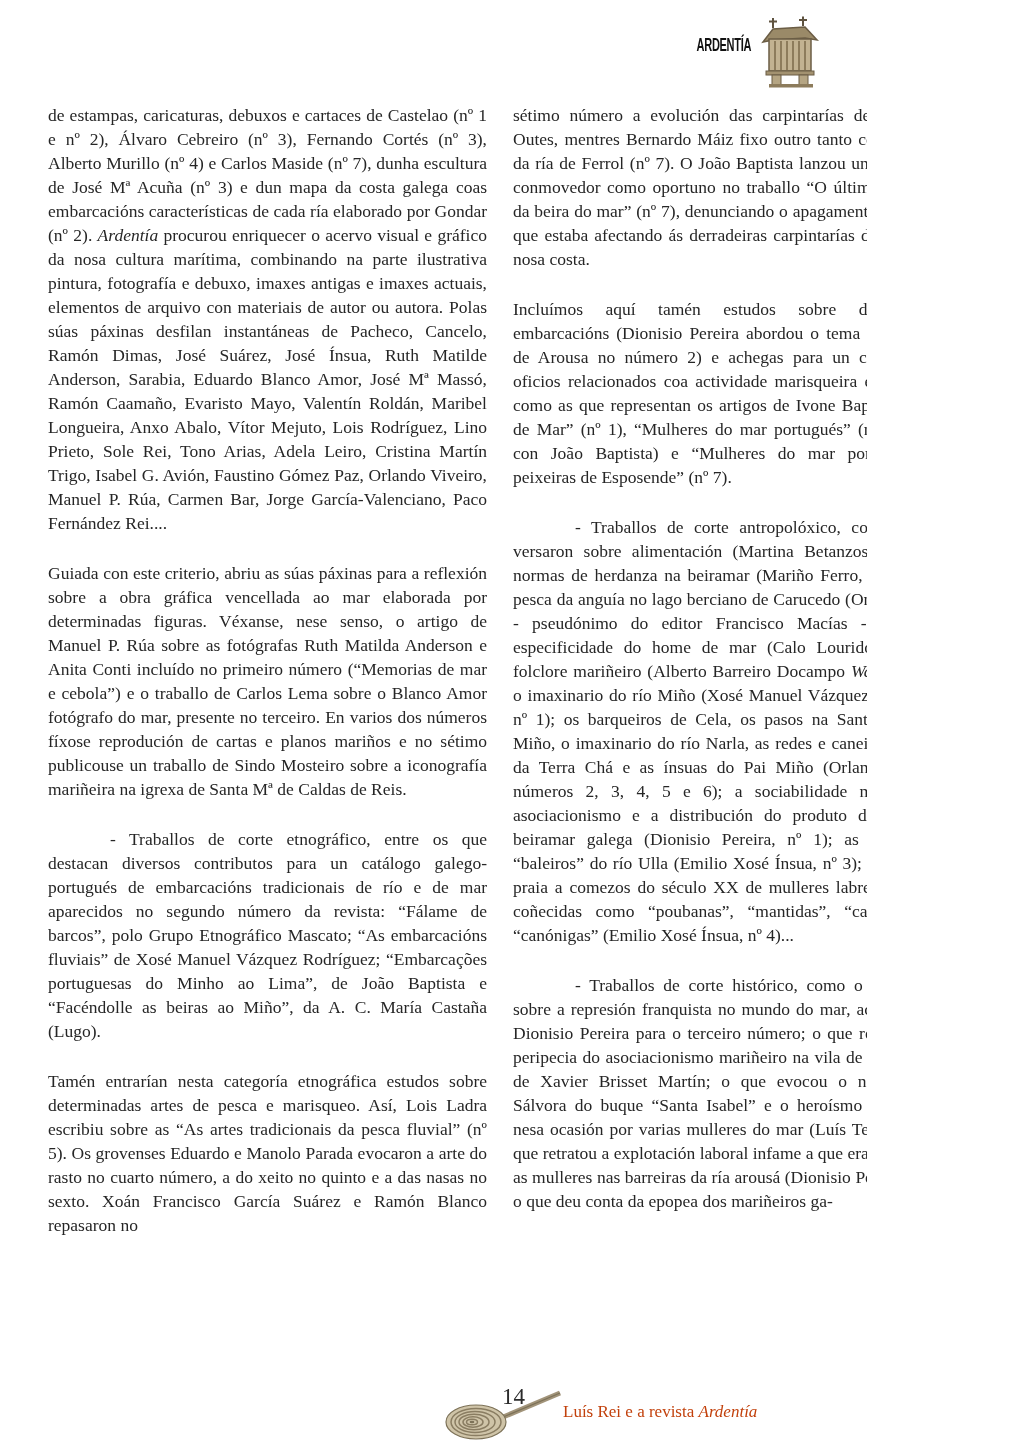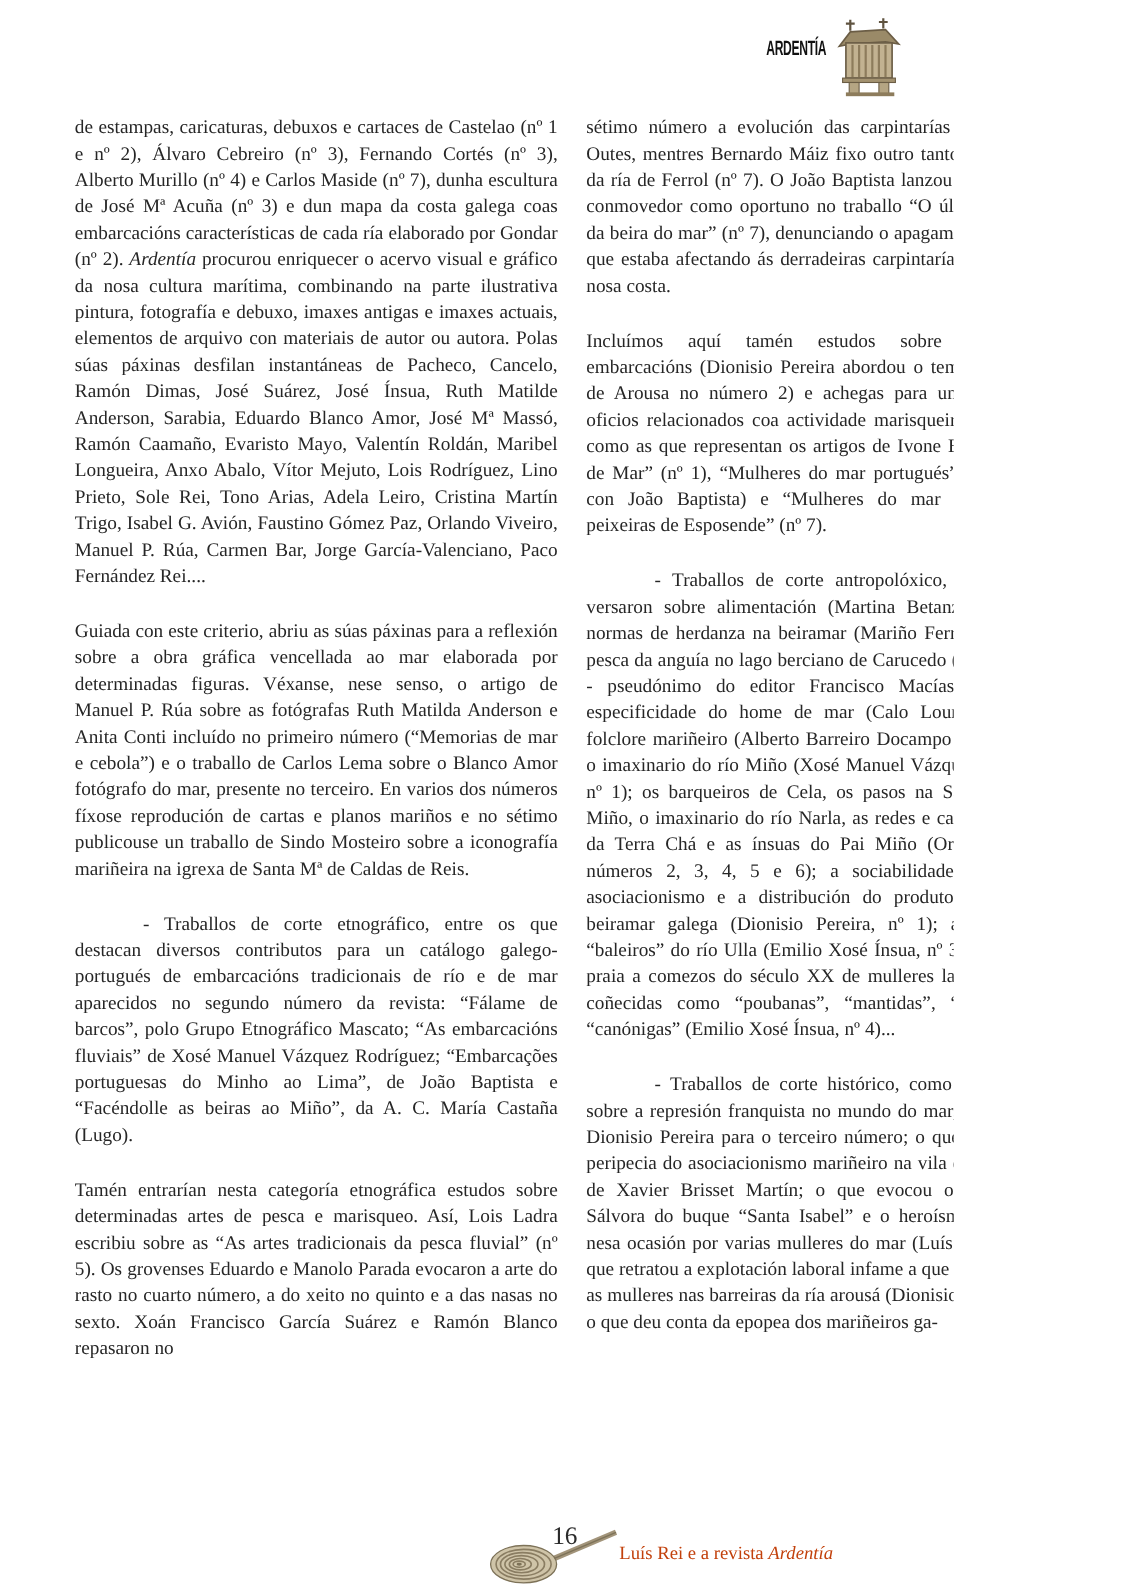--- a/index.html
+++ b/index.html
@@ -13,21 +13,21 @@
   
   .brand{position:absolute;top:16px;right:46px;display:flex;align-items:flex-start;gap:8px;}
   .brand-text{
     font-family:"Liberation Sans", sans-serif;font-weight:bold;font-size:19px;
     color:#111;letter-spacing:-0.5px;transform:scaleX(0.58);transform-origin:right center;
     margin-top:18px;white-space:nowrap;
   }
   .horreo{width:62px;height:72px;}
 
   
-  .columns{position:absolute;top:103px;left:68px;width:904px;display:flex;gap:26px;}
+  .columns{position:absolute;top:103px;left:48px;width:904px;display:flex;gap:26px;}
   .col{width:445px;text-align:justify;font-size:17.5px;line-height:24px;color:#262626;}
   .col p{margin:0 0 26px 0;}
   .col p.indent{text-indent:62px;font-family:Liberation Serif, serif;}
   .it{font-style:italic;}
 
   
   .footer-art{position:absolute;left:440px;top:1380px;width:135px;height:62px;}
   .page-num{position:absolute;left:62px;top:4px;font-size:23px;color:#2b2b2b;font-family:"Liberation Serif", serif;}
   .coil-svg{position:absolute;left:0;top:0;width:135px;height:62px;}
   .footer-caption{position:absolute;left:563px;top:1402px;font-size:17px;color:#c2410c;white-space:nowrap;}
@@ -90,17 +90,17 @@
       <ellipse cx="36" cy="42" rx="30" ry="17" fill="#cfc4a8" stroke="#7d7258" stroke-width="1.2"></ellipse>
       <g fill="none" stroke="#8a7d62" stroke-width="1.5">
         <ellipse cx="36" cy="42" rx="25" ry="13.5"></ellipse>
         <ellipse cx="35" cy="42" rx="20" ry="10.5"></ellipse>
         <ellipse cx="34" cy="42" rx="15" ry="7.8"></ellipse>
         <ellipse cx="33" cy="42" rx="10" ry="5.2"></ellipse>
         <ellipse cx="32" cy="42" rx="5.5" ry="2.8"></ellipse>
       </g>
       <ellipse cx="32" cy="42" rx="2.4" ry="1.3" fill="#7d7258"></ellipse>
     </svg>
-    <span class="page-num">16</span>
+    <span class="page-num">14</span>
   </div>
   <div class="footer-caption"><span>Luís Rei e a revista </span><span class="it">Ardentía</span></div>
 
 </div>
 
 </body></html>

